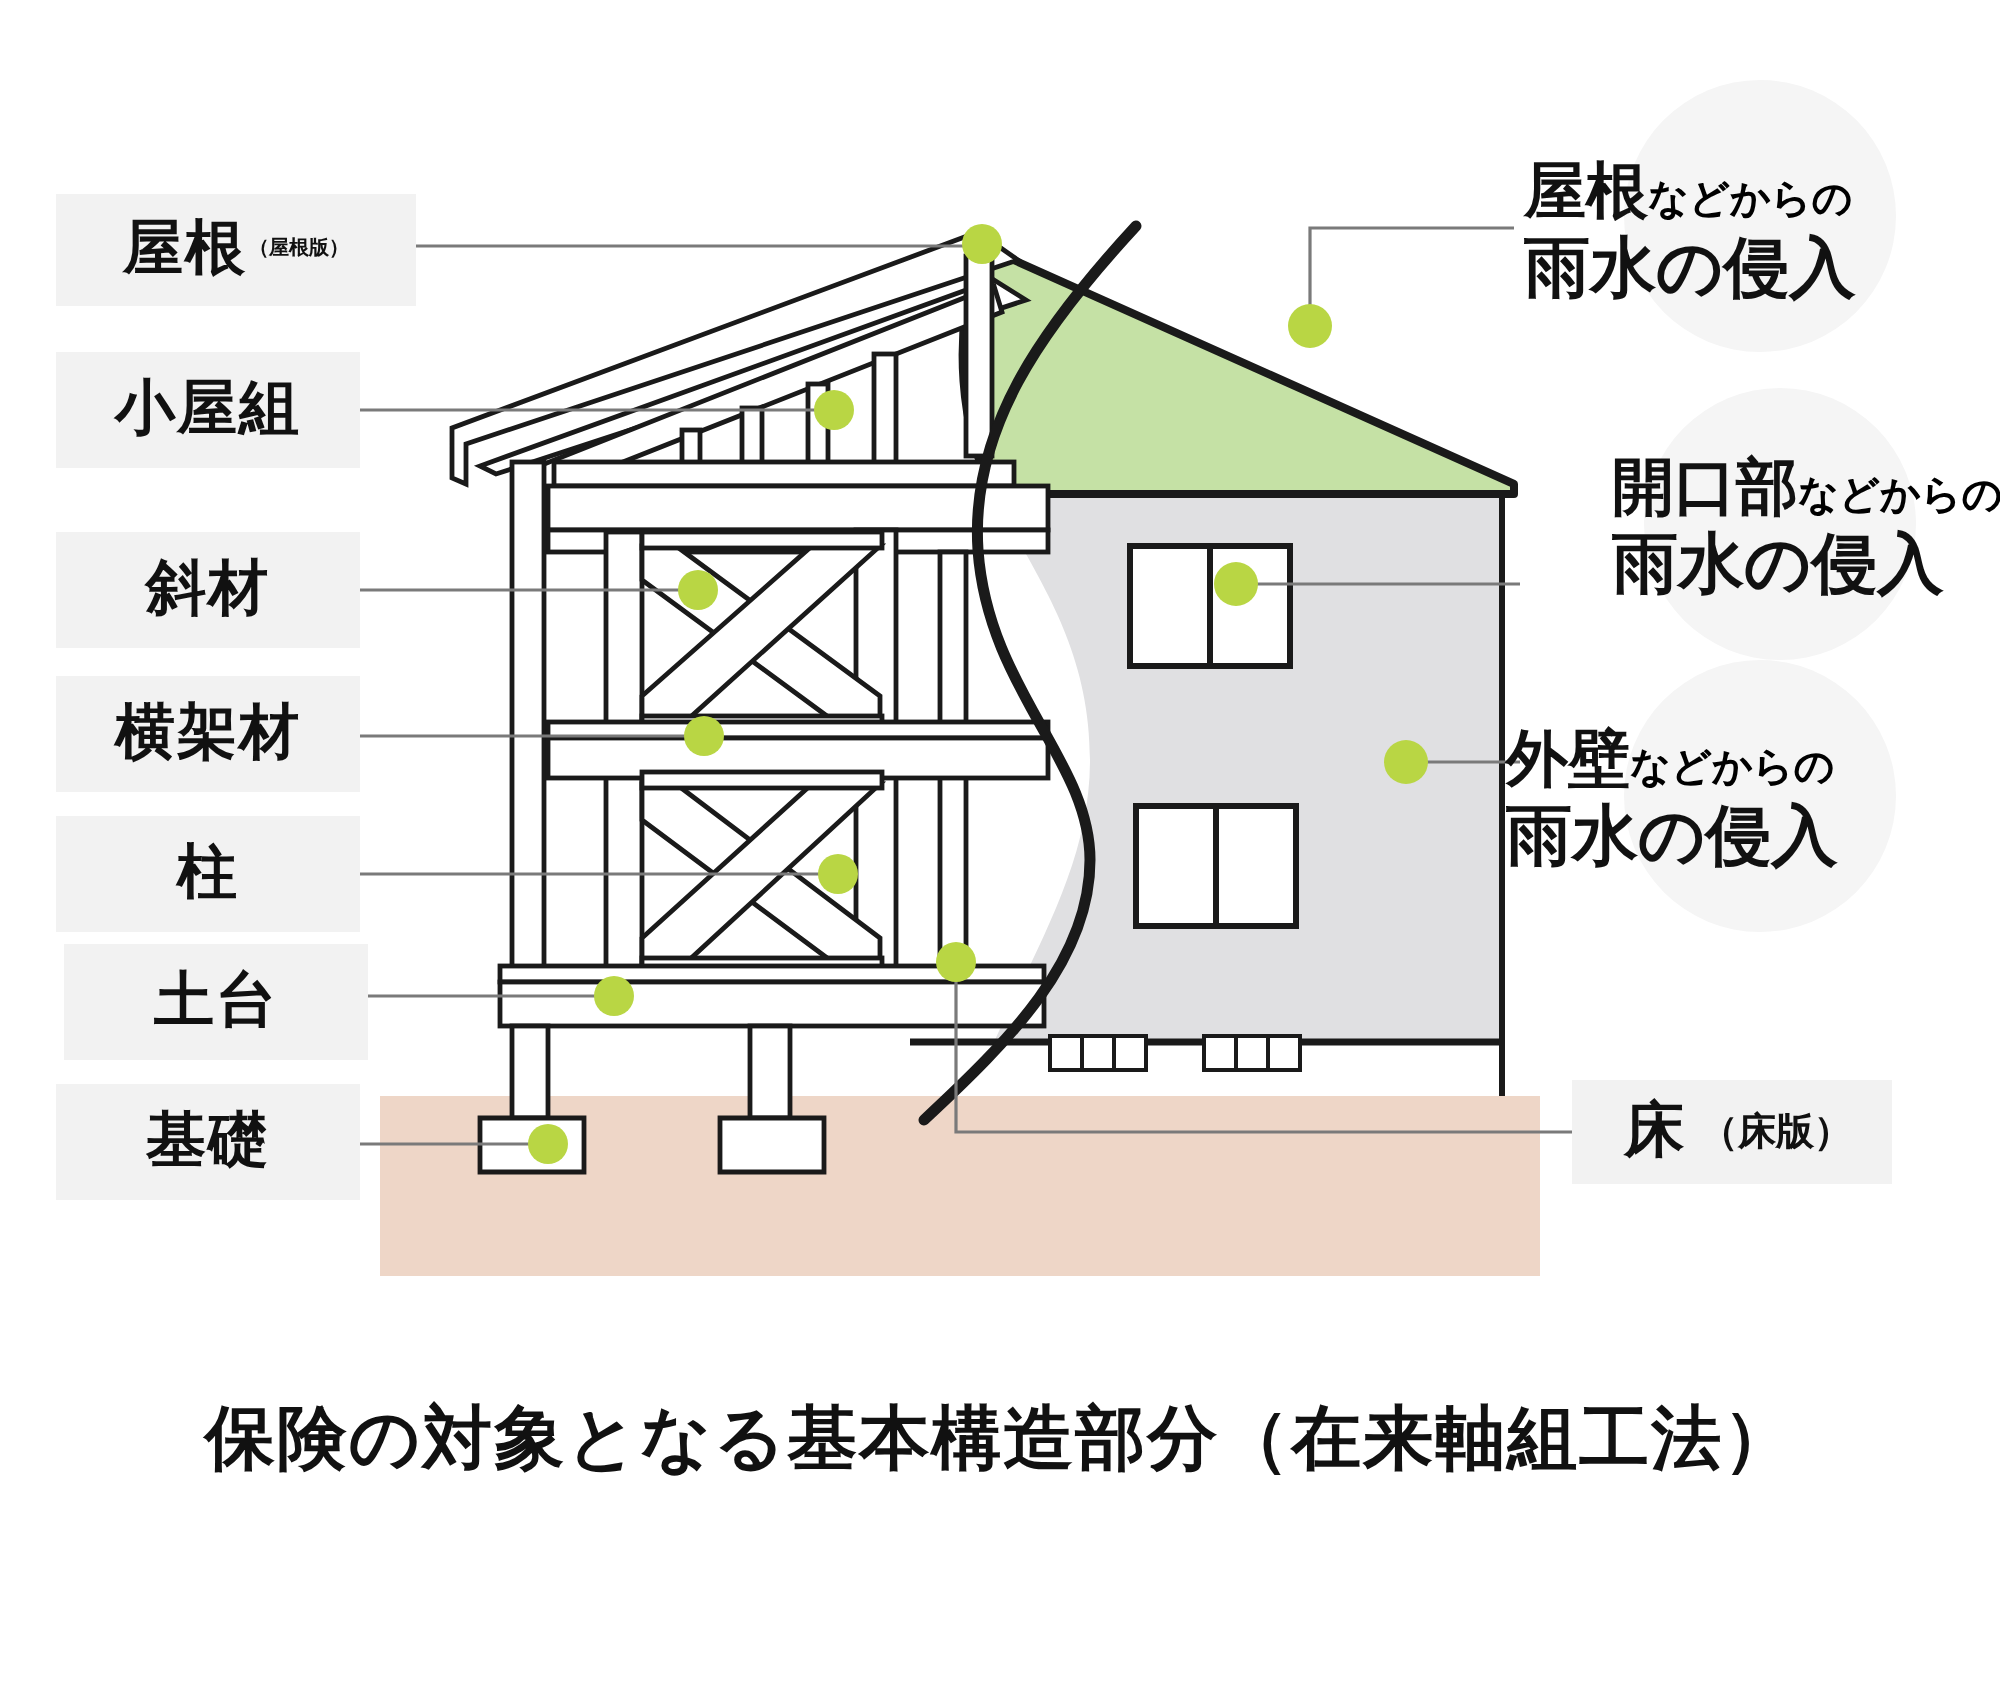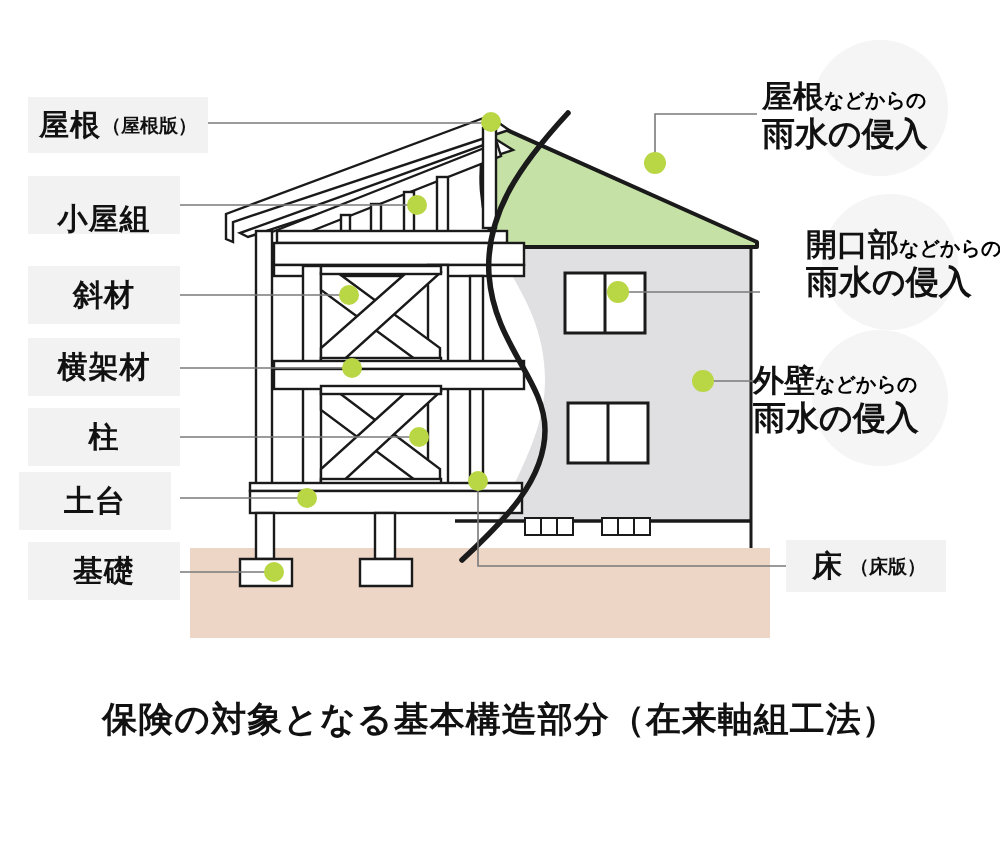--- a/index.html
+++ b/index.html
@@ -36,21 +36,21 @@
   }
   .lbl-left .main {
     font-weight: 700;
     font-size: 30px;
     letter-spacing: 1px;
     line-height: 1;
     color: #111;
   }
   .lbl-left .sub {
     font-weight: 700;
-    font-size: 19px;
+    font-size: 10px;
     line-height: 1;
     color: #111;
     margin-left: 1px;
   }
 
   
   .lbl-right {
     position: absolute;
     white-space: nowrap;
   }
@@ -254,37 +254,37 @@
       <circle class="dot" cx="618" cy="292" r="11"></circle>
       <circle class="dot" cx="703" cy="381" r="11"></circle>
     </g>
   </svg>
 
   <div class="lbl-left" style="left:28px; top:97px; width:180px; height:56px;">
     <span class="main">屋根</span>
       <span class="sub">（屋根版）</span>
   </div>
 
-  <div class="lbl-left" style="left:28px; top:176px; width:152px; height:58px;align-items:flex-end;">
+  <div class="lbl-left" style="left:28px; top:176px; width:152px; height:58px;">
     <span class="main">小屋組</span>
   </div>
 
   <div class="lbl-left" style="left:28px; top:338px; width:152px; height:58px;">
     <span class="main">横架材</span>
   </div>
 
   <div class="lbl-left" style="left:28px; top:266px; width:152px; height:58px;">
     <span class="main">斜材</span>
   </div>
 
   <div class="lbl-left" style="left:28px; top:408px; width:152px; height:58px;">
     <span class="main">柱</span>
   </div>
 
-  <div class="lbl-left" style="left:19px; top:472px; width:152px; height:58px;">
+  <div class="lbl-left" style="left:32px; top:472px; width:152px; height:58px;">
     <span class="main">土台</span>
   </div>
 
   <div class="lbl-left" style="left:28px; top:542px; width:152px; height:58px;font-family:Liberation Serif, serif;">
     <span class="main">基礎</span>
   </div>
 
   <div class="halo" style="left:812px; top:40px; width:136px; height:136px;"></div>
   <div class="halo" style="left:822px; top:194px; width:136px; height:136px;"></div>
   <div class="halo" style="left:812px; top:330px; width:136px; height:136px;"></div>

